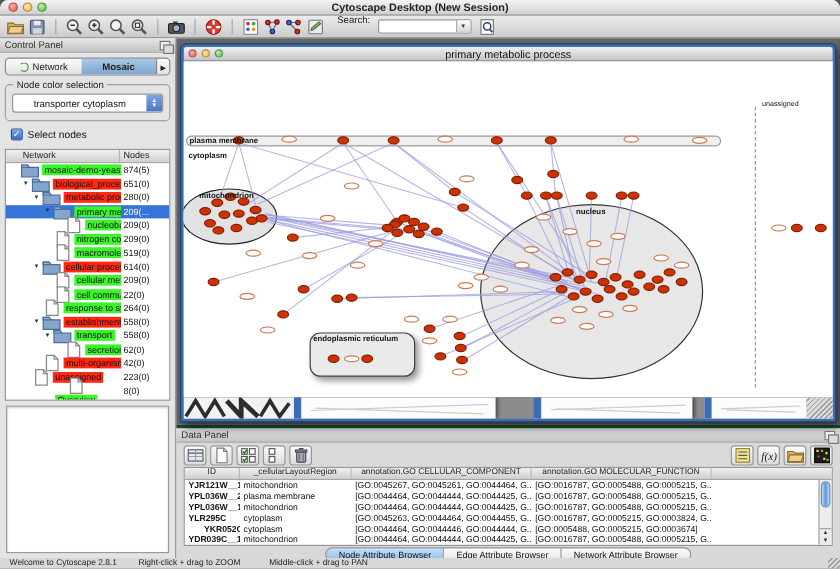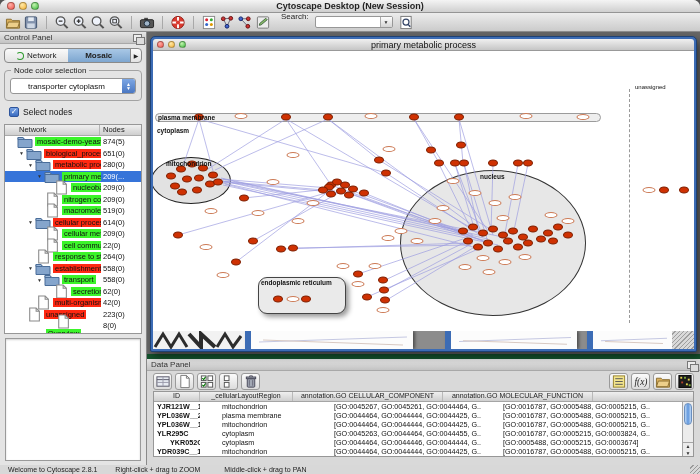--- a/index.html
+++ b/index.html
@@ -114,32 +114,32 @@
             box-shadow:2px 0 3px rgba(0,0,0,.45); }
   .sliver::before { content:""; position:absolute; left:8px; right:6px; top:8px; border-top:1px solid #c5c8e2;
                     transform:rotate(-2deg); }
   .sliver::after { content:""; position:absolute; left:12px; right:10px; top:11px; border-top:1px solid #d8c9c2;
                    transform:rotate(2deg); }
   .bandzig { position:absolute; left:0; top:0; width:92px; height:18px; background:#f2f2f2; }
   .bandgrip { position:absolute; right:0; top:0; width:22px; height:18px; background:#d9d9d9;
               background-image:repeating-linear-gradient(135deg,#d9d9d9 0 2px,#9f9f9f 2px 3px); }
 
   
-  .dpanel { height:111px; flex:none; background:#d9d9d9; border-top:5px solid #14532d;
+  .dpanel { height:111px; flex:none; background:#d9d9d9; border-top:3px solid #14532d;
             display:flex; flex-direction:column; }
   .dp-toolbar { height:20px; flex:none; display:flex; align-items:center; padding:0 6px; gap:3px; }
   .dbtn { width:19px; height:17px; background:linear-gradient(#fbfbfb,#dcdcdc); border:1px solid #9a9a9a;
           border-radius:3px; display:flex; align-items:center; justify-content:center; }
   .dp-right { margin-left:auto; display:flex; gap:3px; }
   .dp-table { height:66px; flex:none; margin:0 6px; background:#fff; border:1px solid #979797;
               position:relative; overflow:hidden; }
   .dt-hdr { display:flex; height:10px; background:linear-gradient(#efefef,#cfcfcf); border-bottom:1px solid #a5a5a5;
             font-size:7px; color:#222; }
   .dt-hc { border-right:1px solid #b9b9b9; text-align:center; overflow:hidden; white-space:nowrap; flex:none; }
-  .dt-row { display:flex; height:9px; font-size:7.2px; color:#111; align-items:center;gap:19px; }
+  .dt-row { display:flex; height:9px; font-size:7.2px; color:#111; align-items:center; }
   .dt-c { padding-left:3px; overflow:hidden; white-space:nowrap; flex:none; }
   .dt-c.id { font-weight:bold; }
   .dt-scroll { position:absolute; right:0; top:10px; bottom:0; width:11px; background:#ececec; border-left:1px solid #a5a5a5; }
   .dt-thumb { position:absolute; left:1px; right:1px; top:1px; height:22px; border-radius:4px;
               background:linear-gradient(90deg,#bcd7f5,#5f96dd 50%,#bcd7f5); border:1px solid #6a8fbf; }
   .dt-arrows { position:absolute; left:0; right:0; bottom:0; height:14px; border-top:1px solid #a5a5a5;
                font-size:5px; line-height:7px; text-align:center; color:#333; }
   .dp-tabs { height:14px; flex:none; display:flex; justify-content:center; align-items:center; }
   .seg { display:flex; height:12px; border:1px solid #8f8f8f; border-radius:7px; overflow:hidden; }
   .seg-item { padding:0 10px; font-size:7.5px; color:#111; display:flex; align-items:center;
@@ -868,20 +868,27 @@
               </div>
             </div>
           <div class="dt-scroll">
             <div class="dt-thumb"></div>
             <div class="dt-arrows">
               <div>▲</div>
               <div>▼</div>
             </div>
           </div>
         </div>
+        <div class="dp-tabs">
+          <div class="seg" id="dp-tabs">
+              <span class="seg-item sel">Node Attribute Browser</span>
+              <span class="seg-item">Edge Attribute Browser</span>
+              <span class="seg-item">Network Attribute Browser</span>
+            </div>
+        </div>
       </div>
     </div>
   </div>
 
   <div class="statusbar">
     <span class="s1">Welcome to Cytoscape 2.8.1</span>
     <span class="s2">Right-click + drag to ZOOM</span>
     <span class="s3">Middle-click + drag to PAN</span>
     <span class="sgrip"></span>
   </div>

